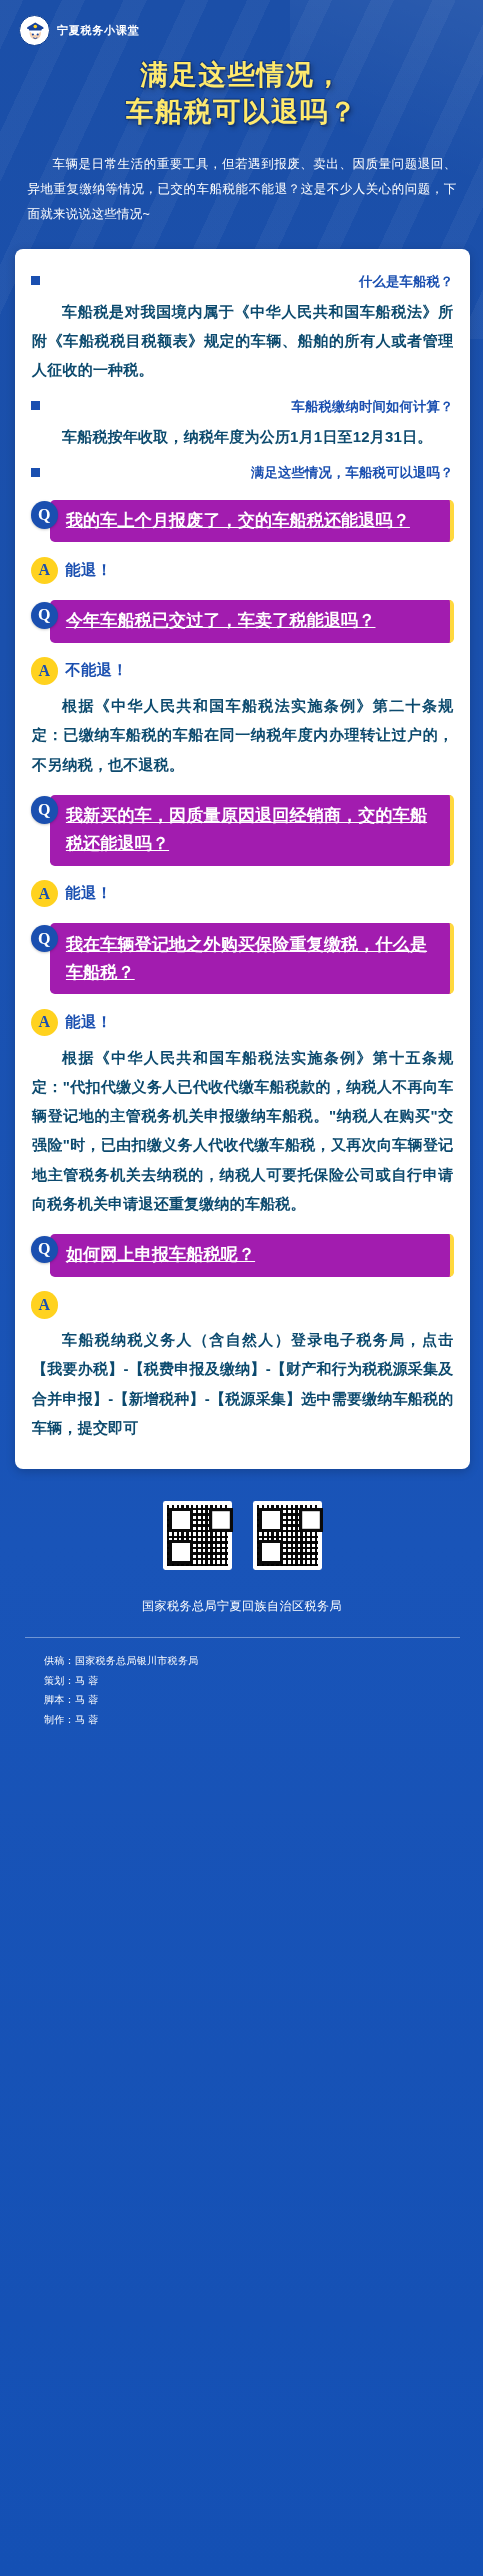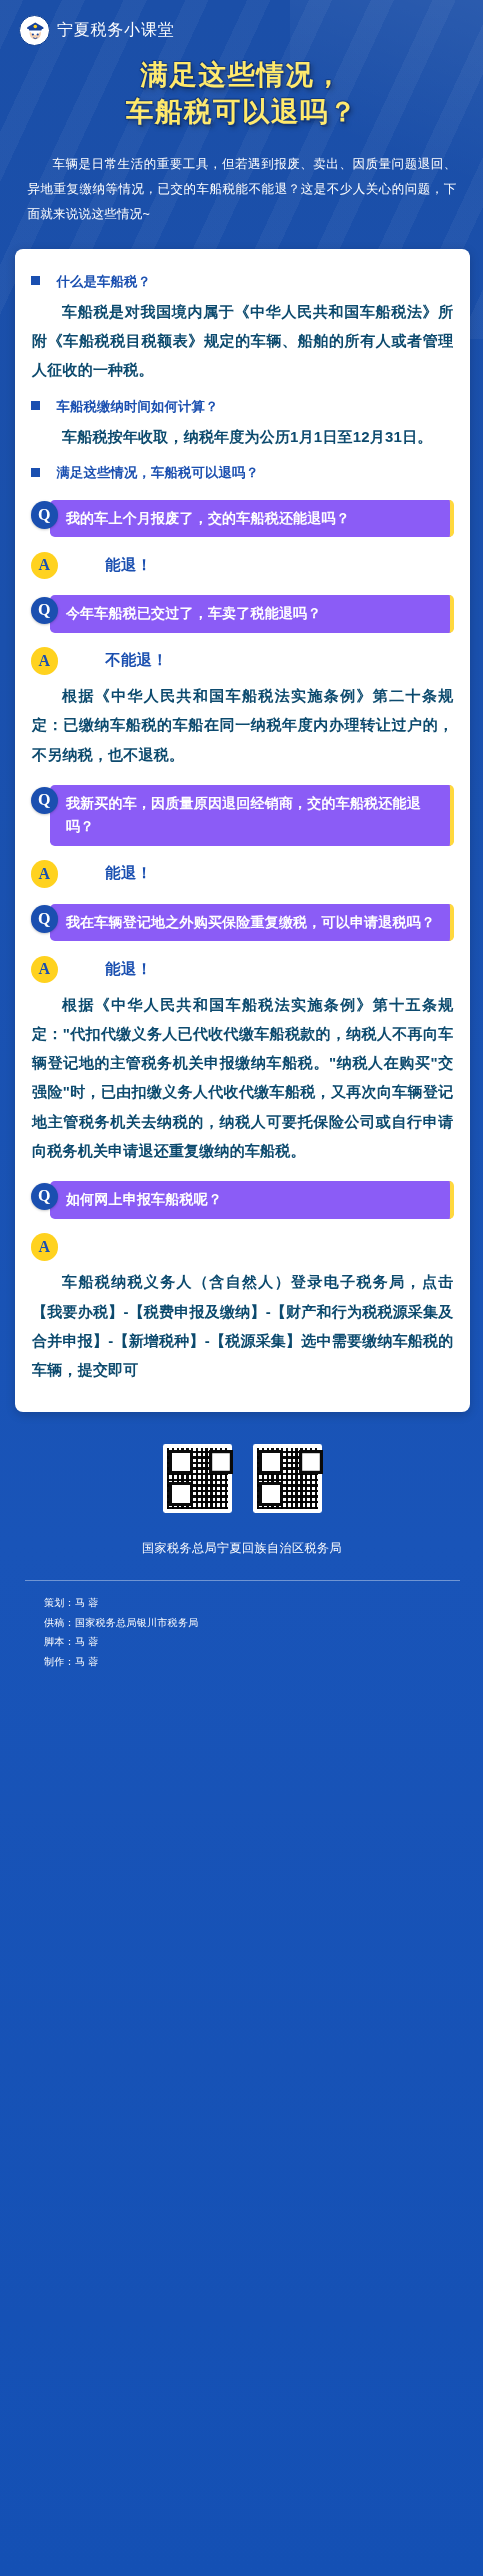--- a/index.html
+++ b/index.html
@@ -43,22 +43,22 @@
     width: 31px; height: 31px;
     border-radius: 50%;
     background: #ffffff;
     border: 1.6px solid #0f3f92;
     display: flex; align-items: center; justify-content: center;
     flex: 0 0 auto;
     position: relative;
   }
   .brand-text {
     color: #ffffff;
-    font-size: 16px;
-    font-weight: normal;
+    font-size: 11px;
+    font-weight: bold;
     letter-spacing: 0.8px;
   }
 
   .title-block {
     margin: 11.3px 0 0 0;
     text-align: center;
     padding: 0 16px;
   }
   .title-line {
     display: block;
@@ -94,22 +94,23 @@
     background: #ffffff;
     border-radius: 8px;
     padding: 18px 16px 22.6px 16px;
     box-shadow: 0 2.4px 9.7px rgba(0,0,0,0.18);
   }
 
   .qsection { margin-bottom: 11.3px; }
   .qhead {
     display: flex;
     align-items: flex-start;
-    gap: 17px;
+    gap: 10px;
     margin: 3.2px 0 4.8px 0;
+    justify-content: space-between;
   }
   .sq {
     width: 9px; height: 9px;
     background: #1a4fb0;
     margin-top: 5.6px;
     flex: 0 0 auto;
   }
   .qhead-text {
     color: #1a4fb0;
     font-size: 13.3px;
@@ -145,30 +146,31 @@
     font-family: "Liberation Serif", serif;
     display: flex; align-items: center; justify-content: center;
     flex: 0 0 auto;
     margin-top: 1.6px;
     z-index: 2;
     box-shadow: 0 0.8px 2.4px rgba(0,0,0,0.25);
   }
   .bubble {
     flex: 1 1 auto;
     margin-left: -8px;
-    background: #8b5cf6;
+    background: #a21caf;
     color: #ffffff;
     border-radius: 4.8px;
     padding: 7.3px 11.3px 7.3px 16px;
-    font-size: 14px;
+    font-size: 17px;
     font-weight: bold;
     line-height: 1.65;
     letter-spacing: 0.2px;
     position: relative;
     border-right: 4.8px solid #ffd83d;
+    text-decoration: underline;
   }
 
   
   .ans-row {
     display: flex;
     align-items: center;
     gap: 7.3px;
     margin: 14.5px 0 6.5px 0;
   }
   .circle-a {
@@ -180,21 +182,20 @@
     font-weight: bold;
     font-family: "Liberation Serif", serif;
     display: flex; align-items: center; justify-content: center;
     flex: 0 0 auto;
   }
   .ans-label {
     color: #1a4fb0;
     font-size: 15.3px;
     font-weight: bold;
     letter-spacing: 0.4px;
-    margin-left: 40px;
   }
 
   
   .qr-wrap {
     display: flex;
     justify-content: center;
     gap: 21px;
     margin: 32px 0 0 0;
   }
   .qr {
@@ -333,21 +334,21 @@
       </div>
       <div class="ans-row">
         <div class="circle-a">A</div>
         <div class="ans-label">能退！</div>
       </div>
     </div>
 
     <div class="qa-block">
       <div class="bubble-row">
         <div class="circle">Q</div>
-        <div class="bubble">我在车辆登记地之外购买保险重复缴税，可以申请退税吗？</div>
+        <div class="bubble">我在车辆登记地之外购买保险重复缴税，什么是车船税？</div>
       </div>
       <div class="ans-row">
         <div class="circle-a">A</div>
         <div class="ans-label">能退！</div>
       </div>
       <p class="body-text">根据《中华人民共和国车船税法实施条例》第十五条规定："代扣代缴义务人已代收代缴车船税款的，纳税人不再向车辆登记地的主管税务机关申报缴纳车船税。"纳税人在购买"交强险"时，已由扣缴义务人代收代缴车船税，又再次向车辆登记地主管税务机关去纳税的，纳税人可要托保险公司或自行申请向税务机关申请退还重复缴纳的车船税。</p>
     </div>
 
     <div class="qa-block">
       <div class="bubble-row">
@@ -368,20 +369,20 @@
       <div class="qr-inner"></div>
     </div>
     <div class="qr">
       <div class="qr-inner"></div>
     </div>
   </div>
 
   <div class="footer">国家税务总局宁夏回族自治区税务局</div>
   <div class="footer-divider"></div>
   <div class="credits">
+    <div>供稿：国家税务总局银川市税务局</div>
     <div>策划：马  蓉</div>
-    <div>供稿：国家税务总局银川市税务局</div>
     <div>脚本：马  蓉</div>
     <div>制作：马  蓉</div>
   </div>
   <div class="spacer-bottom"></div>
 </div>
 
 
 </body></html>

